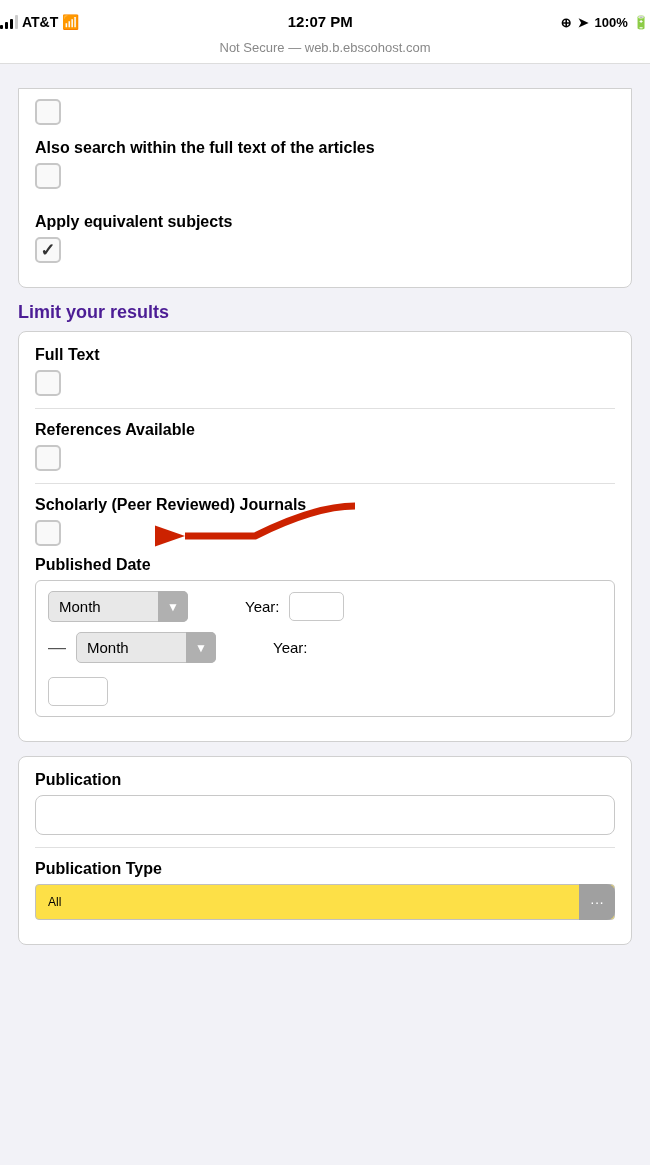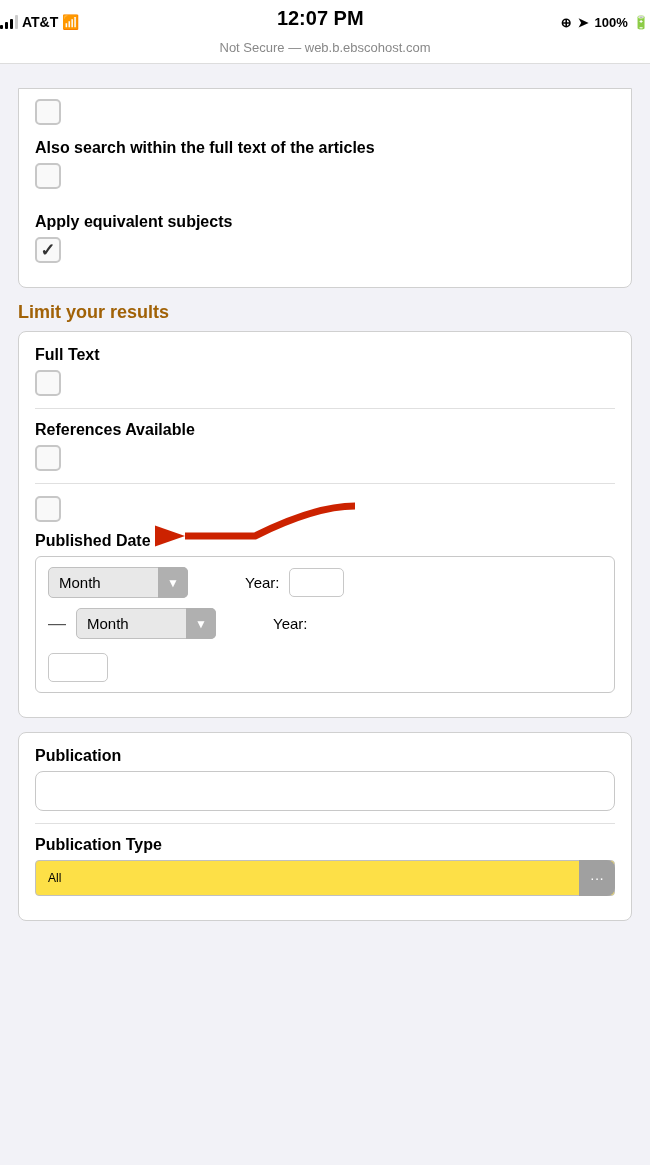--- a/index.html
+++ b/index.html
@@ -19,21 +19,21 @@
       background: #fff;
       display: flex;
       justify-content: space-between;
       align-items: flex-end;
       padding: 6px 0;
       font-size: 14px;
       font-weight: 600;
       height: 36px;
     }
     .status-left { display: flex; align-items: center; gap: 4px; }
-    .status-center { font-size: 20px; font-weight: 600; }
+    .status-center { font-size: 15px; font-weight: 600; }
     .status-right { display: flex; align-items: center; gap: 6px; font-size: 13px; }
 
     .signal-bars { display: flex; align-items: flex-end; gap: 2px; height: 14px; }
     .signal-bars span {
       display: inline-block;
       width: 3px;
       background: #000;
       border-radius: 1px;
     }
 
@@ -89,21 +89,21 @@
       content: '✓';
       font-size: 18px;
       color: #333;
       font-weight: 700;
     }
 
     
     .section-title {
       font-size: 18px;
       font-weight: 700;
-      color: #a16207;
+      color: #4c1d95;
       margin: 0 18px 8px;
     }
 
     
     .limit-card {
       background: #fff;
       border: 1px solid #d0d0d0;
       border-radius: 8px;
       margin: 0 18px 14px;
       padding: 14px 16px;
@@ -330,20 +330,21 @@
       <span class="checkbox-label">References Available</span>
       <div class="checkbox-wrap">
         <div class="custom-checkbox"></div>
       </div>
     </div>
 
     <hr class="divider">
 
     <div class="scholarly-row-wrap">
       <div class="checkbox-row">
+        <span class="checkbox-label">Scholarly (Peer Reviewed) Journals</span>
         <div class="checkbox-wrap">
           <div class="custom-checkbox"></div>
         </div>
       </div>
 
       <div class="red-arrow-container">
         <svg width="220" height="80" viewBox="0 0 220 80">
 
           <defs>
             <marker id="arrowhead" markerWidth="10" markerHeight="7" refX="0" refY="3.5" orient="auto">

